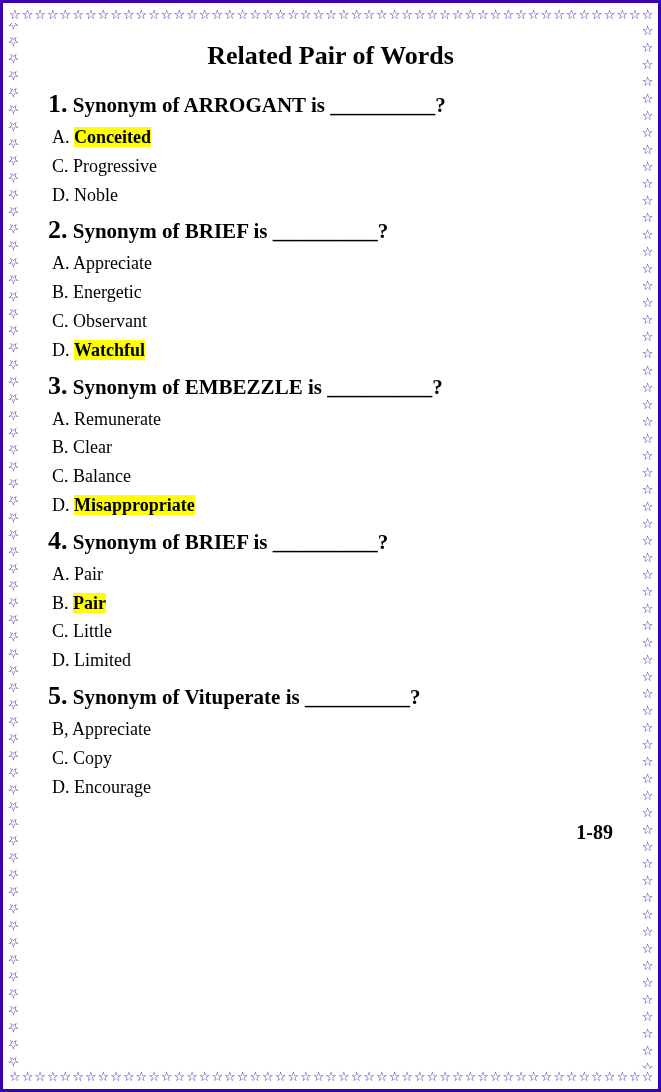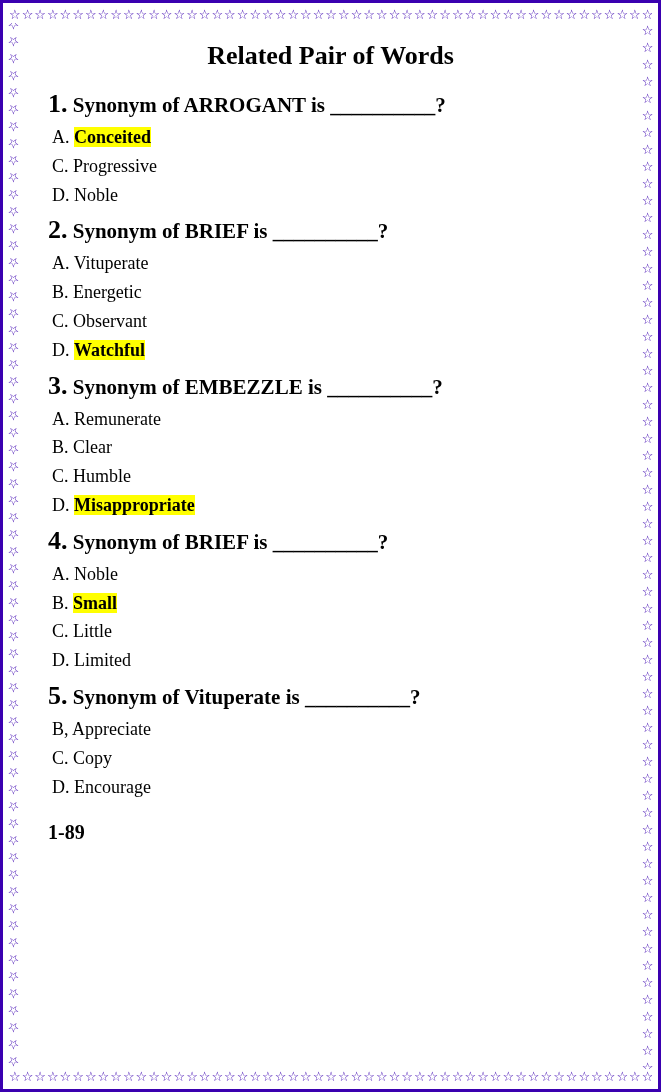--- a/index.html
+++ b/index.html
@@ -120,21 +120,21 @@
     }
 
     .highlight {
       background-color: #ffff00;
       font-weight: bold;
       display: inline;
       text-align: right;
     }
 
     .footer {
-      text-align: left;
+      text-align: right;
       font-size: 20px;
       font-weight: bold;
       margin-top: 20px;
       font-family: 'Times New Roman', Times, serif;
     }
   </style>
 </head>
 <body>
 
 <div class="page">
@@ -158,48 +158,48 @@
         <div class="option">D. Noble</div>
       </div>
     </div>
 
     <div class="question">
       <div class="question-text">
         <span class="question-number">2.</span>
         <span> Synonym of BRIEF is __________?</span>
       </div>
       <div class="options">
-        <div class="option">A. Vituperate</div>
+        <div class="option">A. Appreciate</div>
         <div class="option">B. Energetic</div>
         <div class="option">C. Observant</div>
         <div class="option">D. <span class="highlight">Watchful</span></div>
       </div>
     </div>
 
     <div class="question">
       <div class="question-text">
         <span class="question-number">3.</span>
         <span> Synonym of EMBEZZLE is __________?</span>
       </div>
       <div class="options">
         <div class="option">A. Remunerate</div>
         <div class="option">B. Clear</div>
-        <div class="option">C. Humble</div>
+        <div class="option">C. Balance</div>
         <div class="option">D. <span class="highlight">Misappropriate</span></div>
       </div>
     </div>
 
     <div class="question">
       <div class="question-text">
         <span class="question-number">4.</span>
         <span> Synonym of BRIEF is __________?</span>
       </div>
       <div class="options">
-        <div class="option">A. Noble</div>
-        <div class="option">B. <span class="highlight">Small</span></div>
+        <div class="option">A. Pair</div>
+        <div class="option">B. <span class="highlight">Pair</span></div>
         <div class="option">C. Little</div>
         <div class="option">D. Limited</div>
       </div>
     </div>
 
     <div class="question">
       <div class="question-text">
         <span class="question-number">5.</span>
         <span> Synonym of Vituperate is __________?</span>
       </div>

